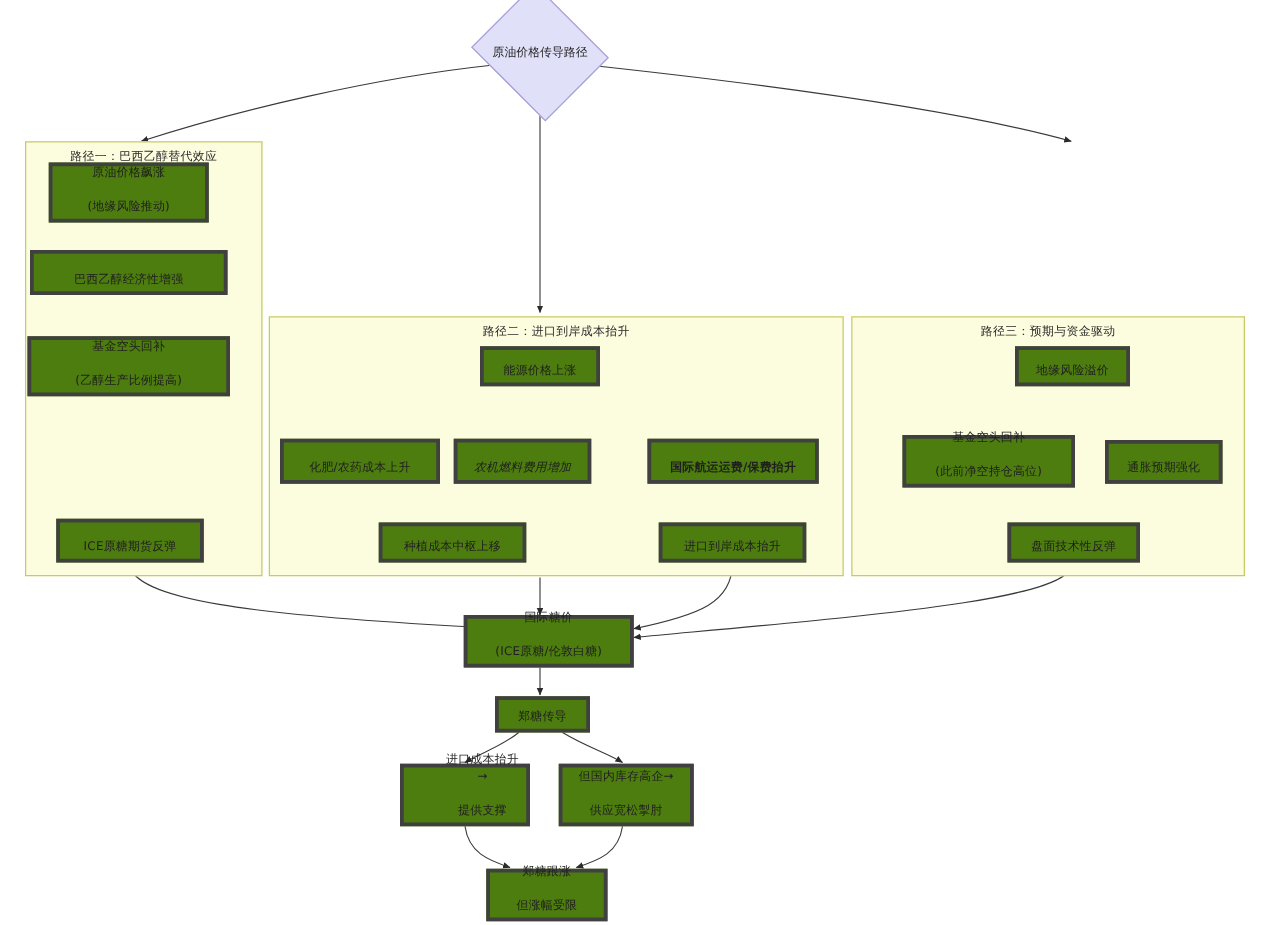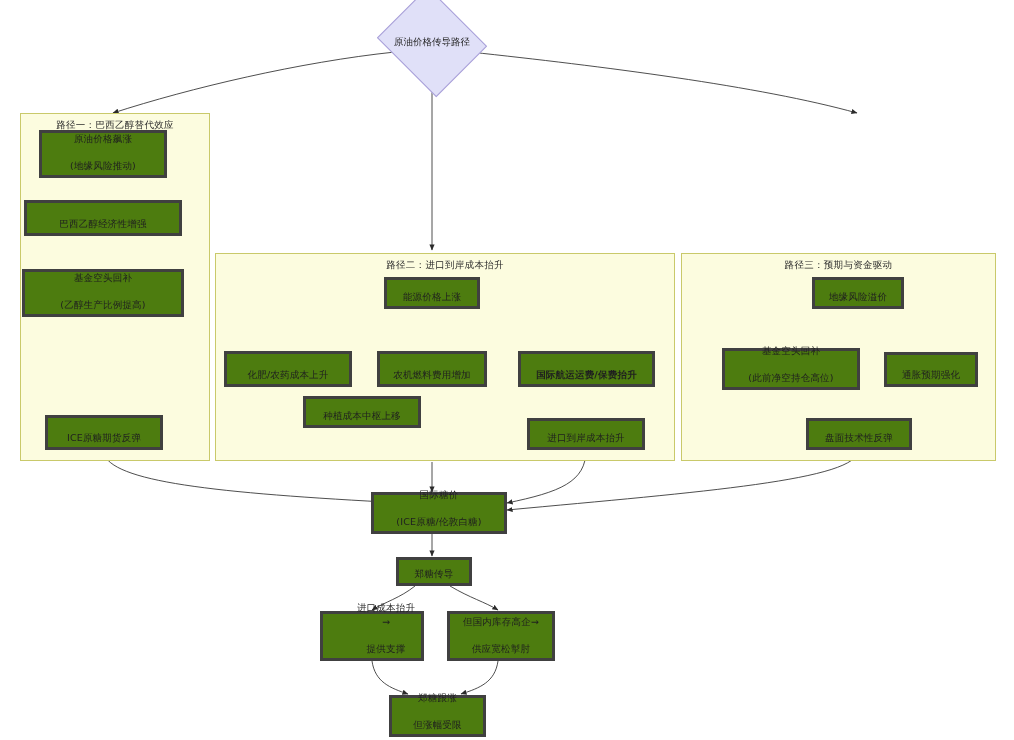--- a/index.html
+++ b/index.html
@@ -141,29 +141,29 @@
   </div>
 
   <div class="node" style="left:384px;top:277px;width:96px;height:32px;">
     <span>能源价格上涨</span>
   </div>
 
   <div class="node" style="left:224px;top:351px;width:128px;height:36px;">
     <span>化肥/农药成本上升</span>
   </div>
 
-  <div class="node" style="left:377px;top:351px;width:110px;height:36px;">
+  <div class="node" style="left:363px;top:351px;width:110px;height:36px;font-style:italic;">
     <span>农机燃料费用增加</span>
   </div>
 
   <div class="node" style="left:518px;top:351px;width:137px;height:36px;font-weight:bold;">
     <span>国际航运运费/保费抬升</span>
   </div>
 
-  <div class="node" style="left:303px;top:396px;width:118px;height:32px;">
+  <div class="node" style="left:303px;top:418px;width:118px;height:32px;">
     <span>种植成本中枢上移</span>
   </div>
 
   <div class="node" style="left:527px;top:418px;width:118px;height:32px;">
     <span>进口到岸成本抬升</span>
   </div>
 
   <div class="panel" style="left:681px;top:253px;width:315px;height:208px;">
     <div class="panel-title">路径三：预期与资金驱动</div>
   </div>

